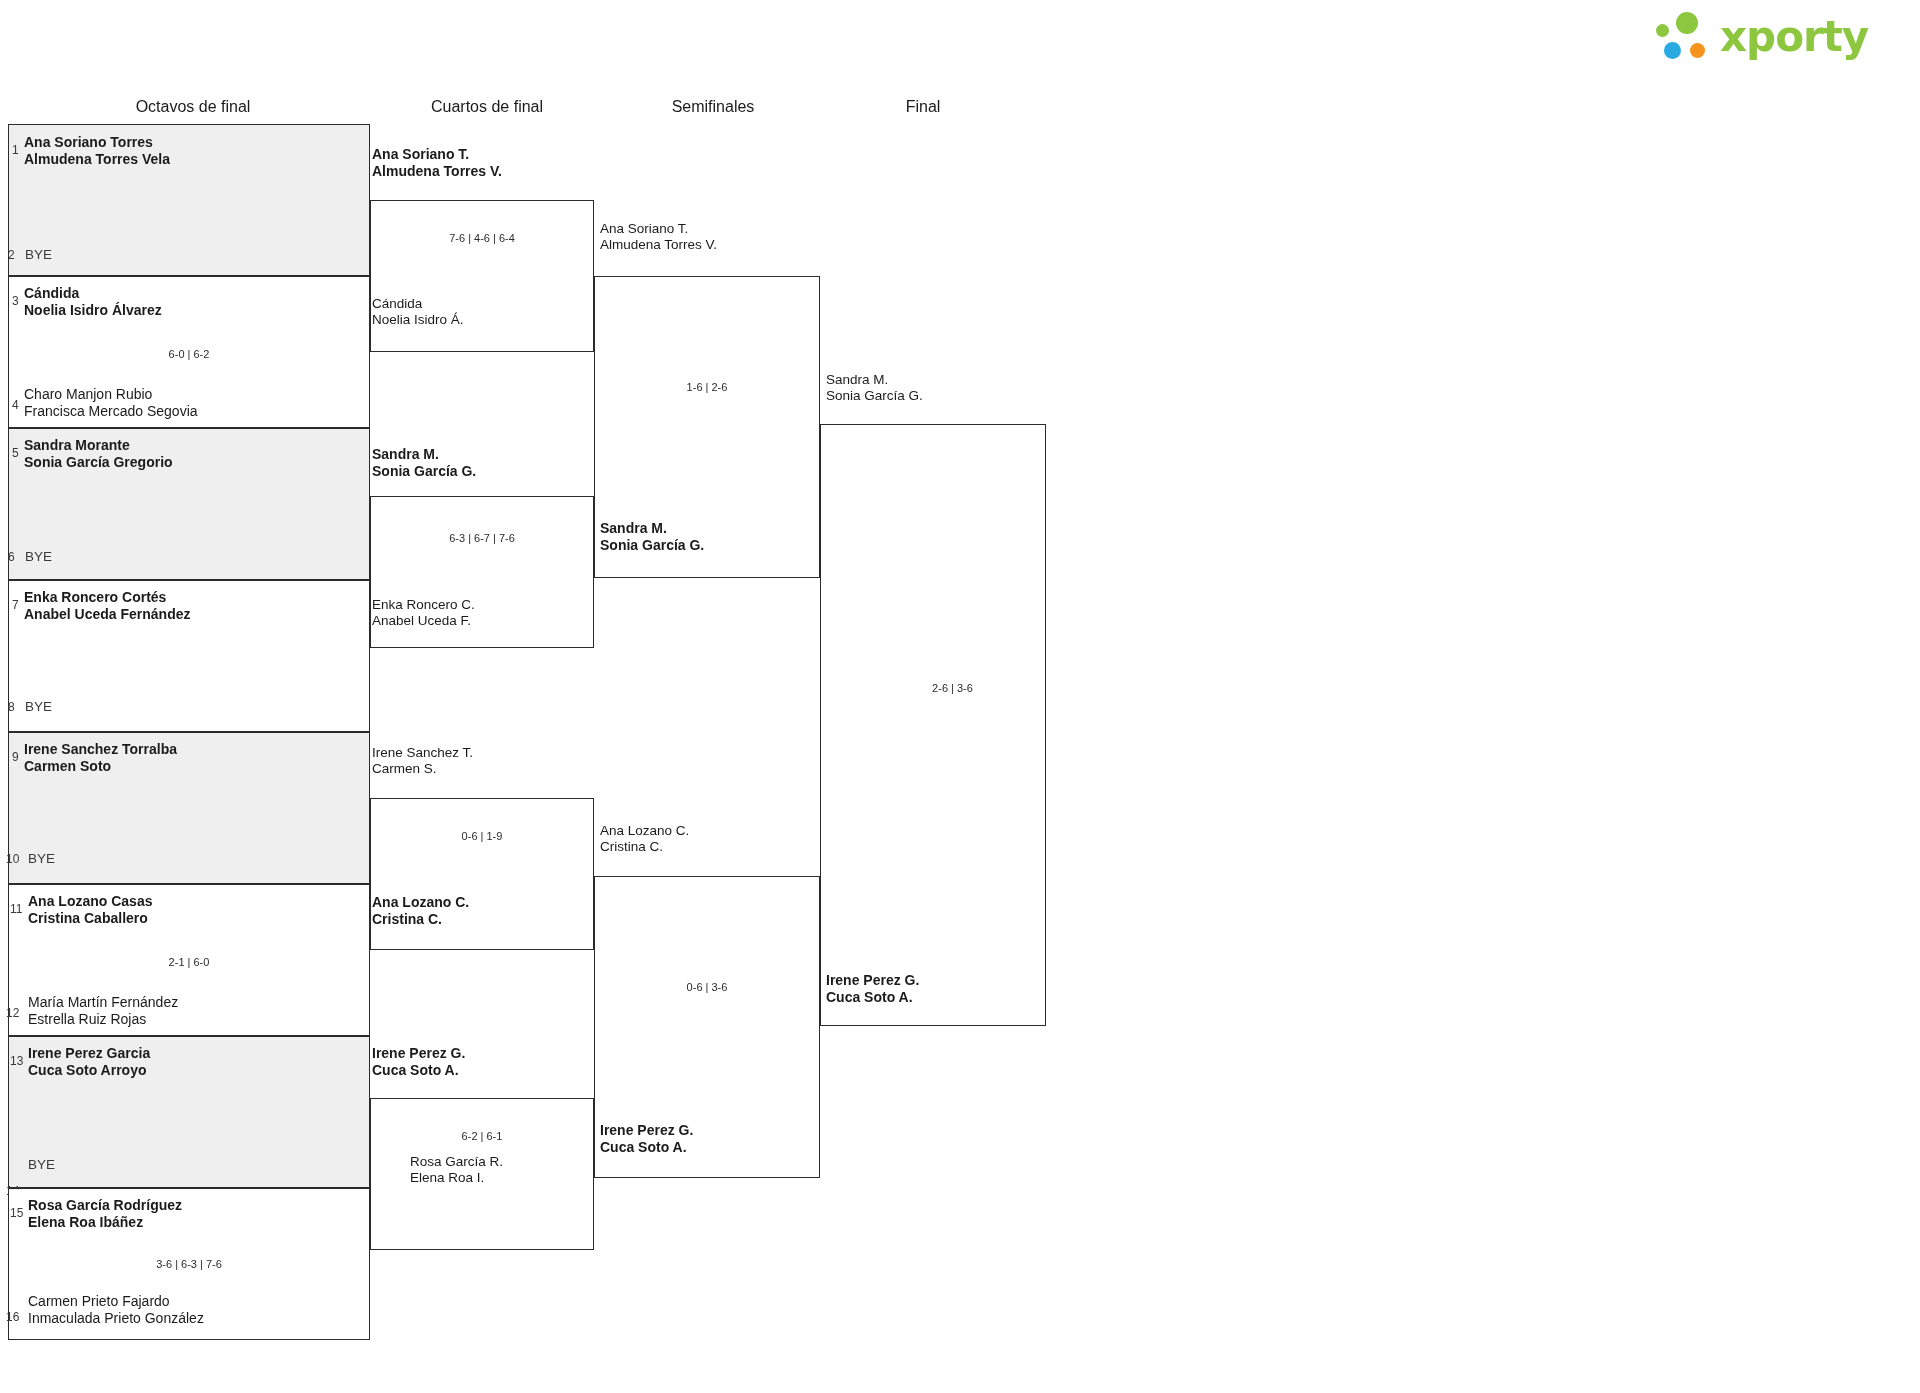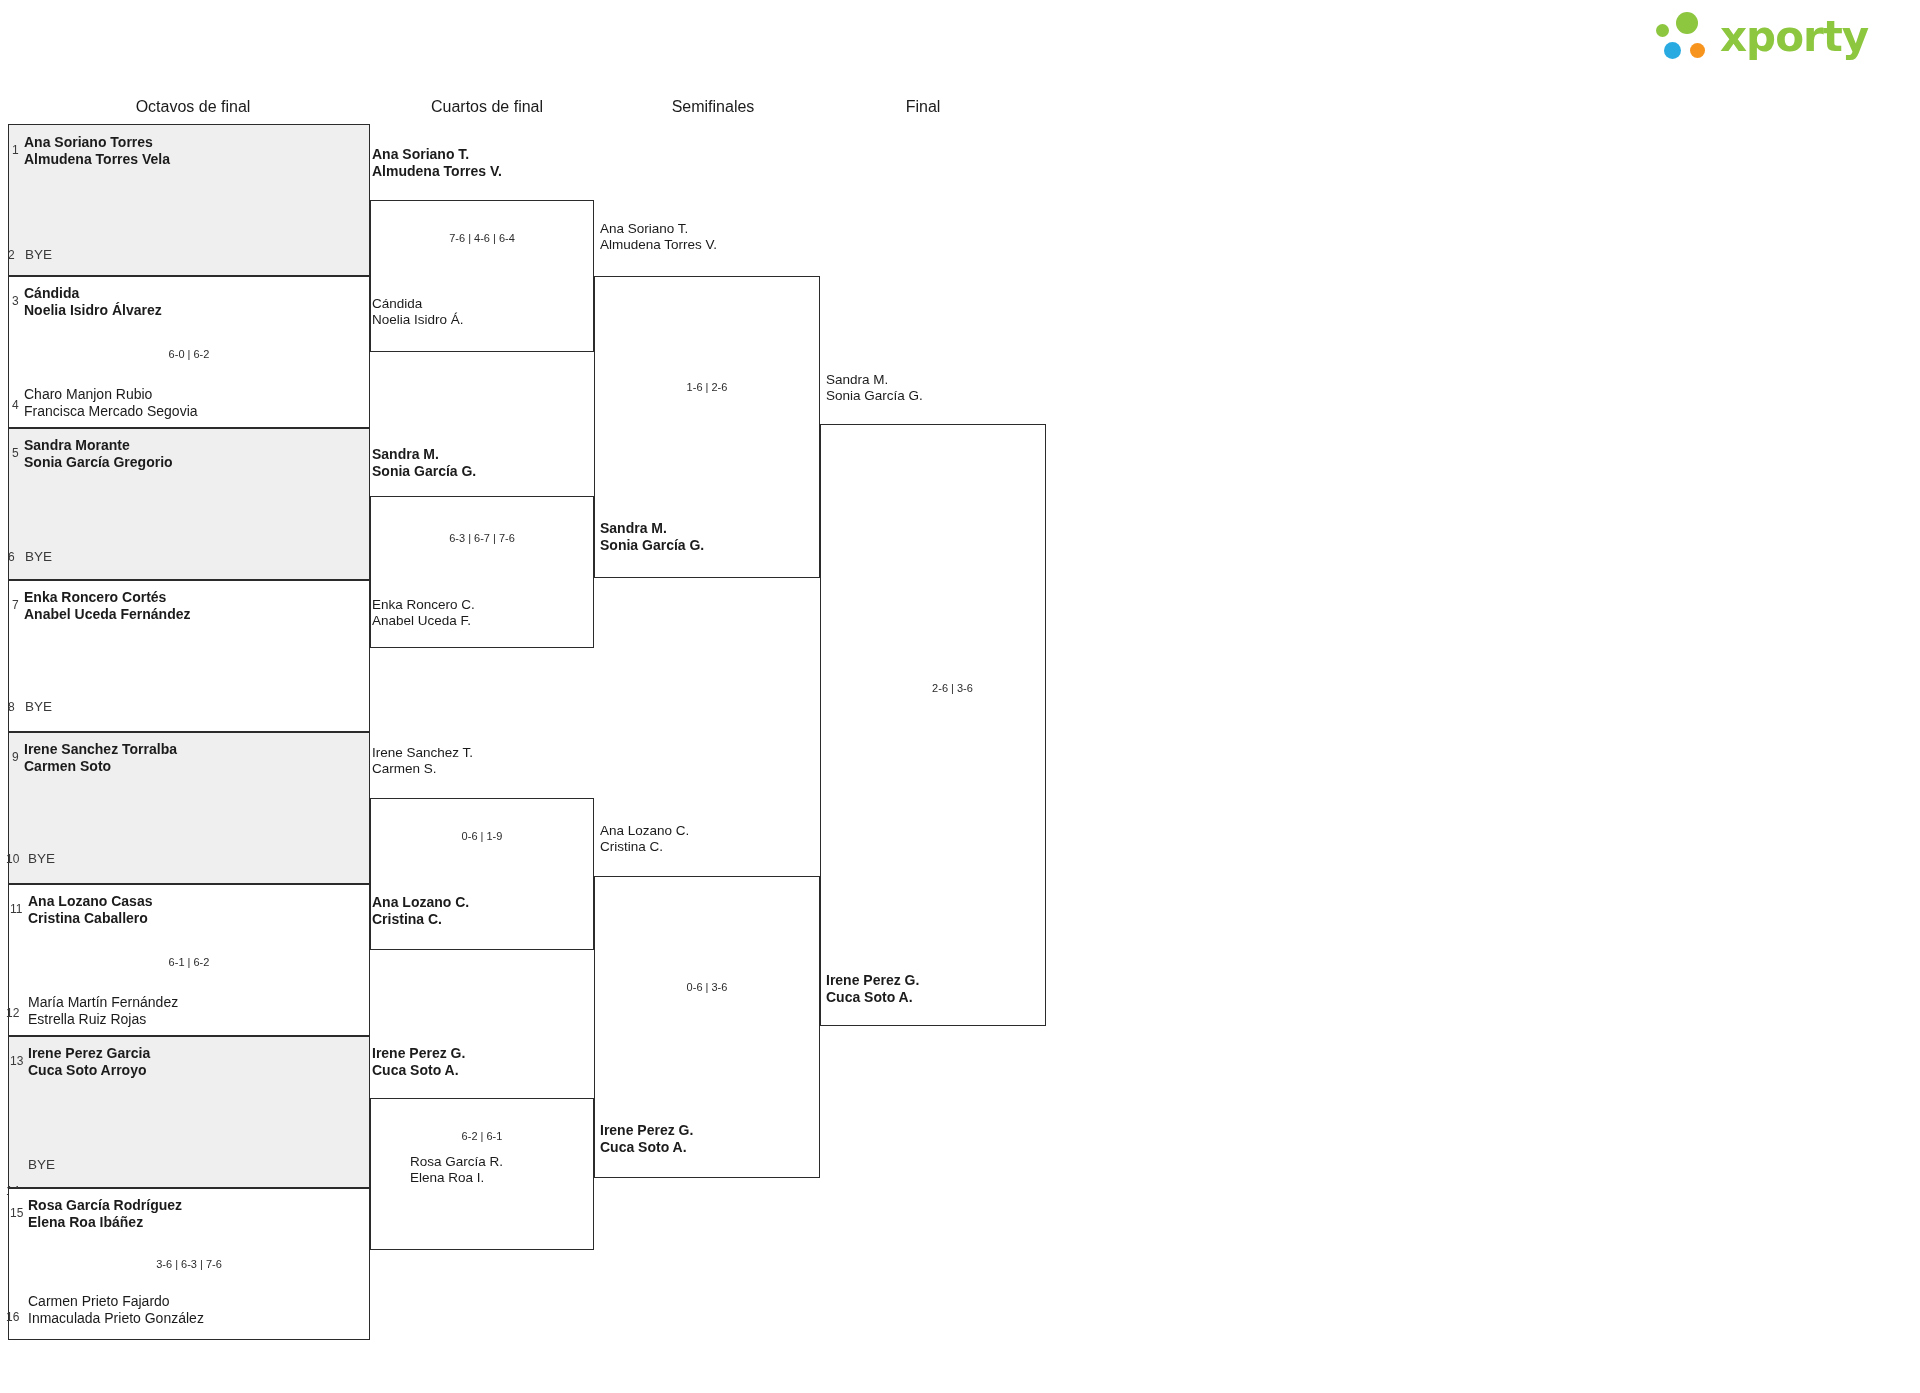--- a/index.html
+++ b/index.html
@@ -160,21 +160,21 @@
   <div class="bye" style="left:28px; top:851px;">BYE</div>
   <div class="score" style="left:24px; top:804px; width:330px;"></div>
 
   <div class="box plain" style="left:8px; top:884px; width:362px; height:152px;"></div>
   <div class="seed" style="left:10px; top:902px;">11</div>
   <div class="team r1 bold" style="left:28px; top:893px;">Ana Lozano Casas
 Cristina Caballero</div>
   <div class="seed" style="left:6px; top:1006px;">12</div>
   <div class="team r1" style="left:28px; top:994px;">María Martín Fernández
 Estrella Ruiz Rojas</div>
-  <div class="score" style="left:24px; top:956px; width:330px;">6-1 | 6-2</div>
+  <div class="score" style="left:24px; top:956px; width:330px;">2-1 | 6-0</div>
 
   <div class="box shaded" style="left:8px; top:1036px; width:362px; height:152px;"></div>
   <div class="seed" style="left:10px; top:1054px;">13</div>
   <div class="team r1 bold" style="left:28px; top:1045px;">Irene Perez Garcia
 Cuca Soto Arroyo</div>
   <div class="seed" style="left:6px; top:1158px;margin-top:26px;">14</div>
   <div class="bye" style="left:28px; top:1157px;">BYE</div>
   <div class="score" style="left:24px; top:1108px; width:330px;"></div>
 
   <div class="box plain" style="left:8px; top:1188px; width:362px; height:152px;"></div>

